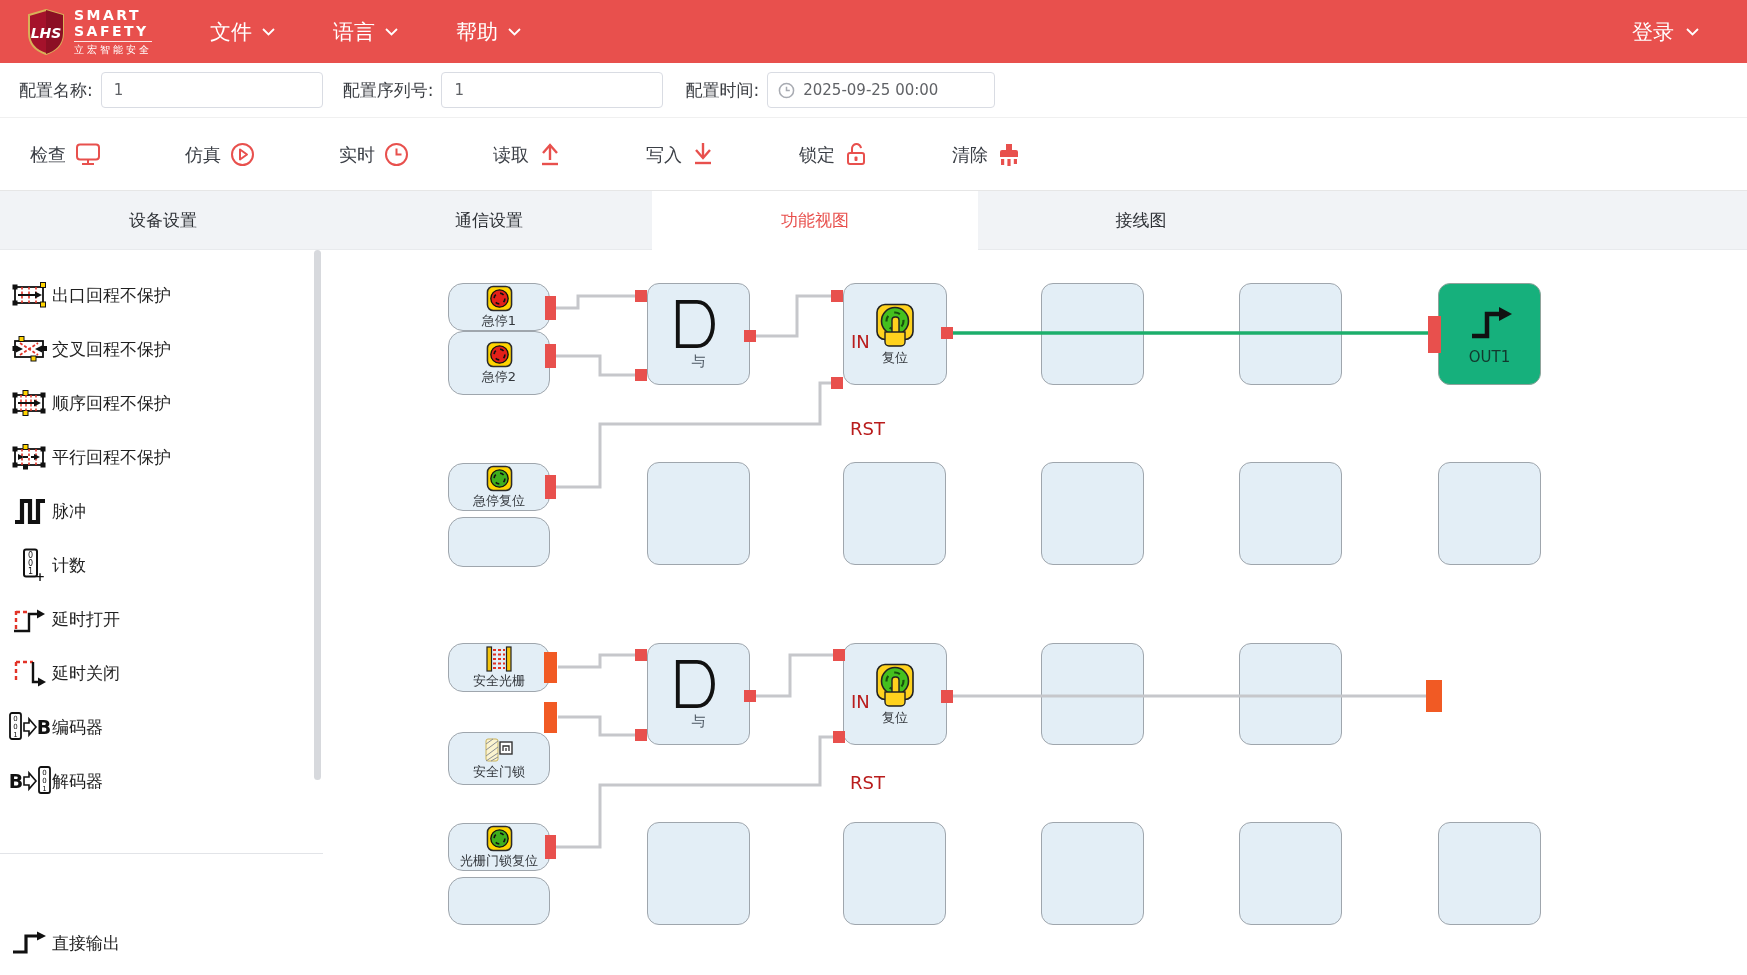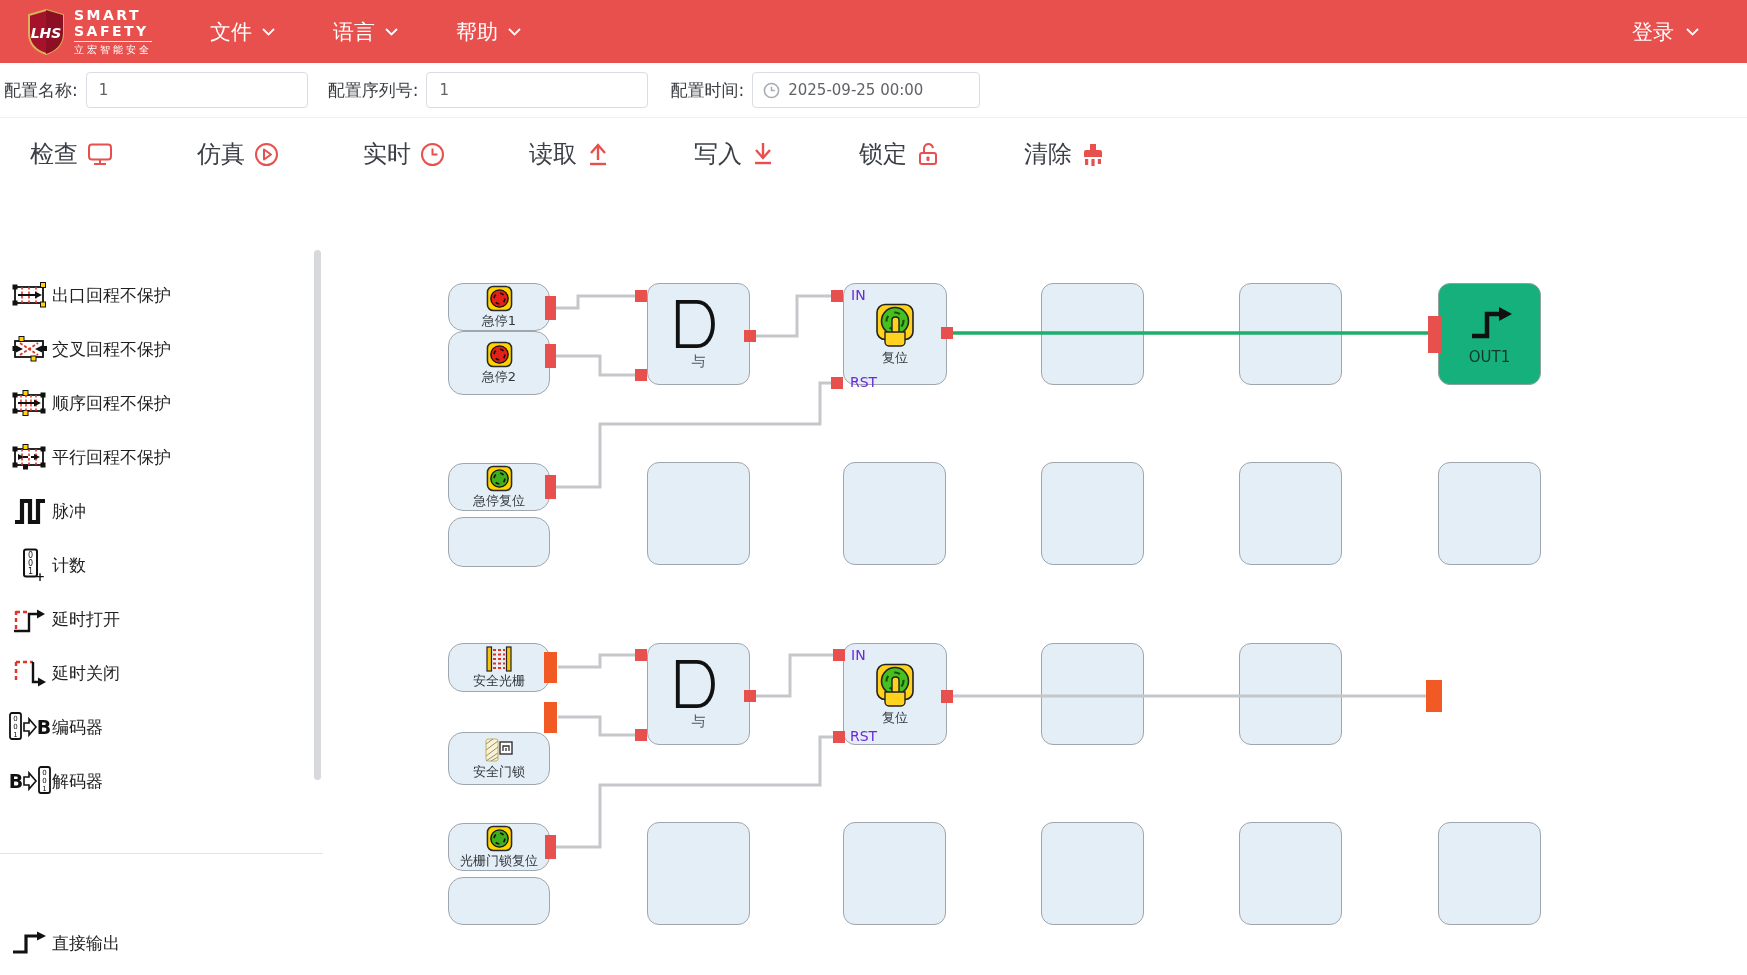--- a/index.html
+++ b/index.html
@@ -17,30 +17,30 @@
   .brandtxt .l1{font-size:14px;font-weight:bold;letter-spacing:2.5px;}
   .brandtxt .l2{font-size:14px;font-weight:bold;letter-spacing:2.5px;margin-top:2px;}
   .brandtxt .rule{height:1px;background:#fff;opacity:.85;margin:3px 0 3px 0;}
   .brandtxt .sub{font-size:10px;letter-spacing:3px;}
   .menu{display:flex;align-items:center;font-size:21px;margin-left:58px;cursor:pointer;}
   .menu svg{margin-left:10px;}
   .login{margin-left:auto;margin-right:48px;display:flex;align-items:center;font-size:21px;cursor:pointer;}
   .login svg{margin-left:12px;}
 
   
-  .configbar{position:absolute;left:0;top:63px;right:0;height:55px;background:#fff;display:flex;align-items:center;padding-left:4px;border-bottom:1px solid #f0f0f0;font-size:17px;color:#3a3d42;}
+  .configbar{position:absolute;left:0;top:63px;right:0;height:55px;background:#fff;display:flex;align-items:center;padding-left:19px;border-bottom:1px solid #f0f0f0;font-size:17px;color:#3a3d42;}
   .cfg-label{white-space:nowrap;}
   .cfg-input{width:222px;height:36px;border:1px solid #d9dce3;border-radius:4px;font-size:15px;color:#606266;padding-left:12px;margin-left:8px;font-family:inherit;background:#fff;}
   .cfg-date{width:228px;height:36px;border:1px solid #d9dce3;border-radius:4px;display:flex;align-items:center;margin-left:8px;color:#606266;font-size:15px;background:#fff;}
   .cfg-date svg{margin:0 8px 0 10px;}
   .sp1{margin-left:20px;} .sp2{margin-left:22px;}
 
   
   .toolbar{position:absolute;left:0;top:118px;right:0;height:72px;background:#fff;display:flex;align-items:center;padding-left:30px;gap:84px;}
-  .tb{display:flex;align-items:center;gap:9px;font-size:24px;color:#3b3f46;cursor:pointer;}
+  .tb{display:flex;align-items:flex-end;gap:9px;font-size:18px;color:#3b3f46;cursor:pointer;}
 
   
   .tabbar{position:absolute;left:0;top:190px;right:0;height:60px;background:#f1f3f6;border-top:1px solid #e6e6e6;border-bottom:1px solid #e8eaed;display:flex;}
   .tab{width:326px;display:flex;align-items:center;justify-content:center;font-size:17px;color:#2f3237;cursor:pointer;}
   .tab.active{background:#fff;color:var(--accent);margin-bottom:-1px;border-bottom:1px solid #fff;}
   .tabfill{flex:1;}
 
   
   .sidebar{position:absolute;left:0;top:250px;bottom:0;width:323px;background:#fff;overflow:hidden;}
   .sb-item{position:absolute;left:0;right:14px;height:54px;display:flex;align-items:center;padding-left:8px;cursor:pointer;}
@@ -55,21 +55,21 @@
   .canvas{position:absolute;left:323px;top:250px;right:0;bottom:0;background:#fff;}
   .blk{position:absolute;background:var(--block-fill);border:1.6px solid var(--block-border);border-radius:12px;display:flex;flex-direction:column;align-items:center;justify-content:center;}
   .blk.sm{border-radius:15px;}
   .blk .lbl{font-size:13px;color:#33373c;line-height:1.1;margin-top:2px;}
   .blk.gate .lbl{color:#4a5560;font-size:14px;margin-top:4px;}
   .out-green{background:var(--green-block);border-color:#8fa39b;}
   .out-green .lbl{font-size:15px;color:#12382d;margin-top:5px;}
   .out-blue .lbl{font-size:15px;color:#33373c;margin-top:5px;}
   .port{position:absolute;background:var(--port-red);}
   .port.orange{background:var(--port-orange);}
-  .pin-lbl{position:absolute;font-size:14px;color:#6d28d9;}
+  .pin-lbl{position:absolute;font-size:18px;color:#b91c1c;margin-top:44px;}
   .w{fill:none;stroke:var(--wire);stroke-width:3px;}
   .wg{fill:none;stroke:var(--green-wire);stroke-width:3.5px;}
 </style>
 </head>
 <body>
 
 <div class="stage">
 
   <div class="navbar">
     <div class="brand">
@@ -177,20 +177,35 @@
       <span>清除</span>
       <svg width="24" height="25" viewBox="0 0 24 25">
         <path d="M9 2 H15 V8 H19 A2 2 0 0 1 21 10 V15 H3 V10 A2 2 0 0 1 5 8 H9 Z" fill="var(--accent)"></path>
         <rect x="4" y="17" width="3.2" height="6" fill="var(--accent)"></rect>
         <rect x="10.4" y="17" width="3.2" height="7" fill="var(--accent)"></rect>
         <rect x="16.8" y="17" width="3.2" height="5" fill="var(--accent)"></rect>
       </svg>
     </div>
   </div>
 
+  <div class="tabbar">
+    <div class="tab">
+        <span>设备设置</span>
+      </div>
+    <div class="tab">
+        <span>通信设置</span>
+      </div>
+    <div class="tab active">
+        <span>功能视图</span>
+      </div>
+    <div class="tab">
+        <span>接线图</span>
+      </div>
+    <div class="tabfill"></div>
+  </div>
 
   <div class="sidebar">
 
     <div class="sb-item" style="top:-36px">
 
       <span class="sb-label">旁路</span>
     </div>
 
     <div class="sb-item" style="top:18px">
       <span class="sb-ic">

